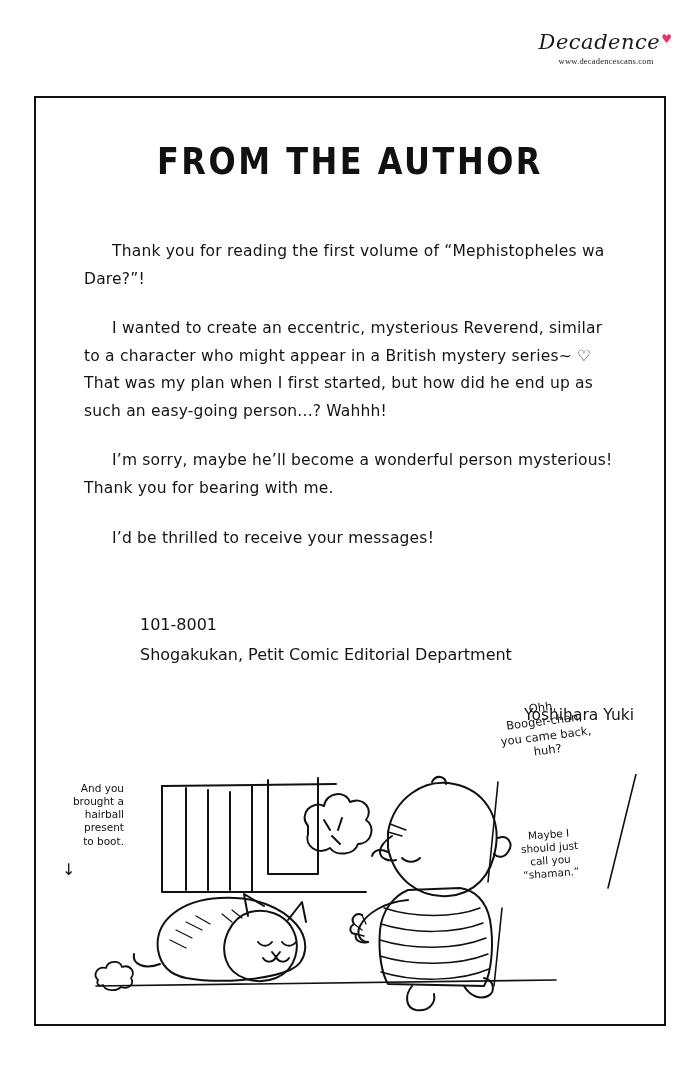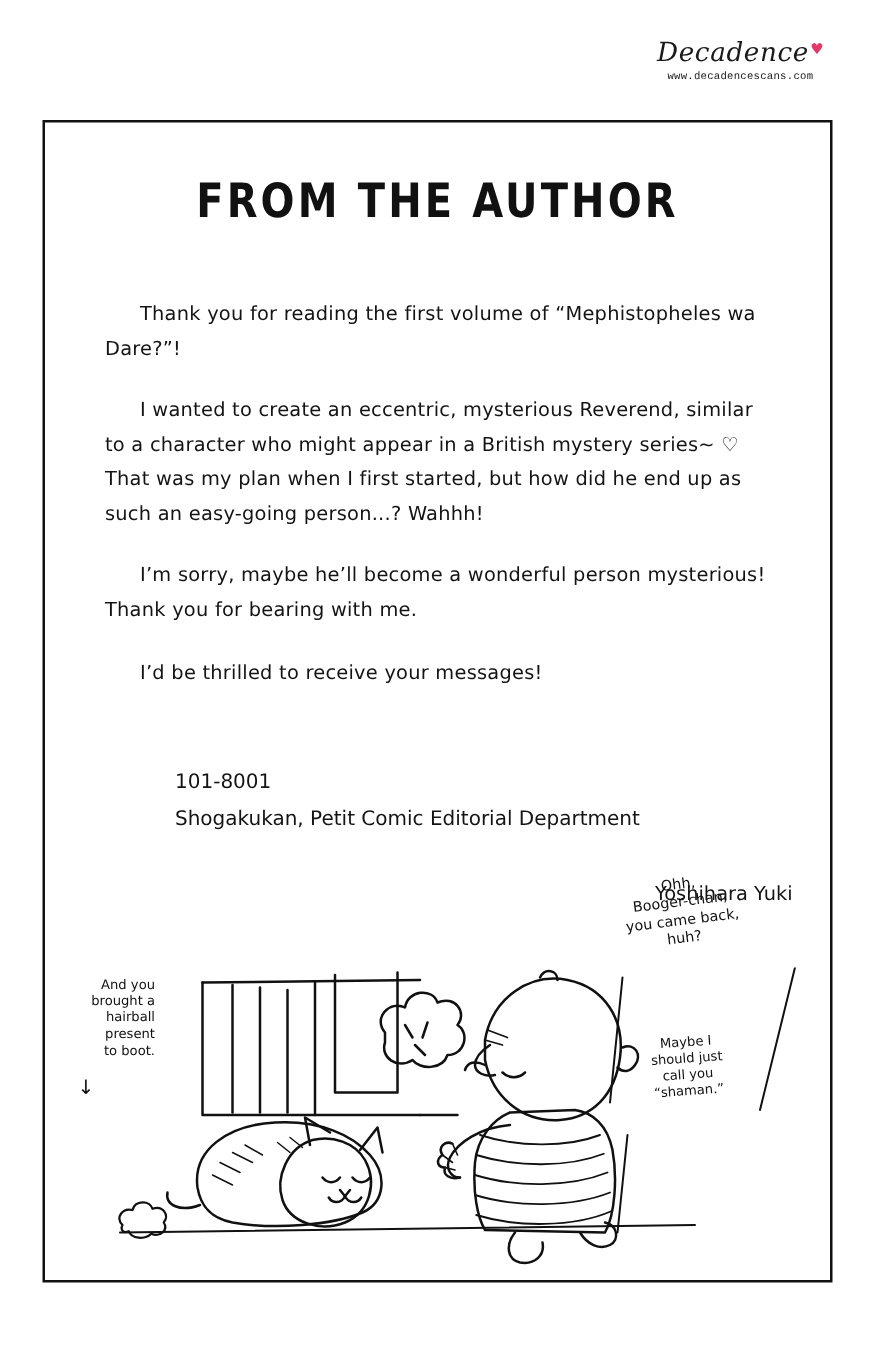--- a/index.html
+++ b/index.html
@@ -13,43 +13,43 @@
     position: relative;
     font-family: "DejaVu Sans", sans-serif;
     color: #111111;
     overflow: hidden;
   }
 
   
   .credit {
     position: absolute;
     top: 32px;
-    right: 41px;
-    text-align: center;
+    right: 28px;
     line-height: 1;
   }
   .credit-name {
     font-family: "DejaVu Serif", serif;
     font-style: italic;
     font-size: 21px;
     letter-spacing: 0.5px;
     color: #1a1a1a;
   }
   .credit-heart {
     color: #e4386b;
     font-size: 12px;
     vertical-align: super;
     margin-left: 1px;
   }
   .credit-url {
     margin-top: 4px;
-    font-family: Liberation Mono, monospace;
+    font-family: Liberation Serif, serif;
     font-size: 8.5px;
     letter-spacing: 0.2px;
     color: #1a1a1a;
+    margin-left: 20px;
   }
 
   
   .page-frame {
     position: absolute;
     left: 34px;
     top: 96px;
     width: 632px;
     height: 930px;
     border: 2px solid #111111;

